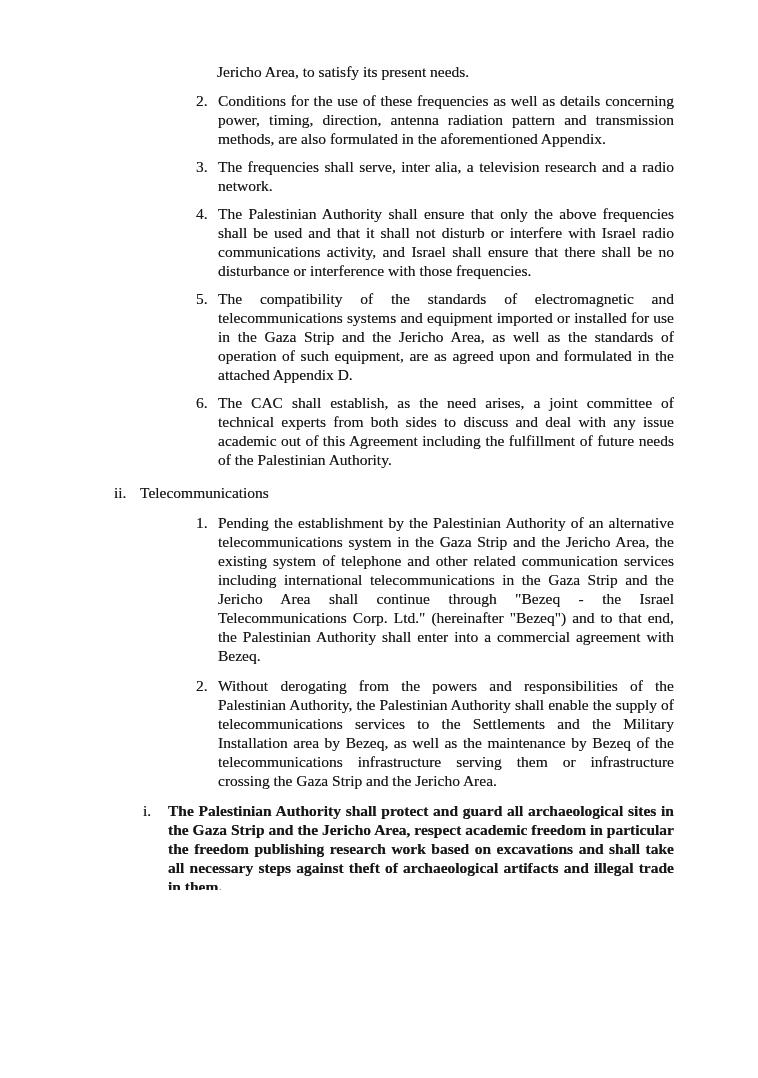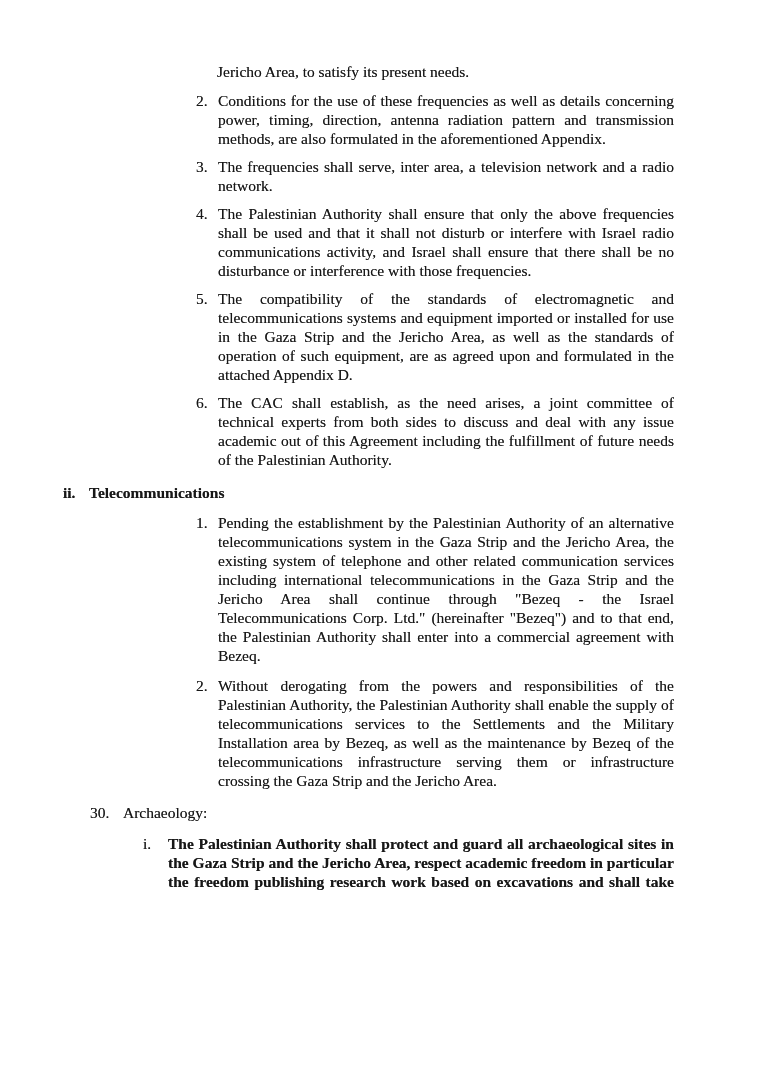--- a/index.html
+++ b/index.html
@@ -31,22 +31,21 @@
   }
   .item > .marker {
     flex: 0 0 22px;
   }
   .item > .text {
     flex: 1 1 auto;
     text-align: justify;
   }
   .roman-heading {
     display: flex;
-    margin: 14px 84px 11px 63px;
-    font-weight: bold;
+    margin: 14px 84px 11px 114px;
   }
   .roman-heading > .marker {
     flex: 0 0 26px;
   }
   .sub-items .item {
     margin-bottom: 11px;
   }
   .sec-heading {
     display: flex;
     margin: 13px 84px 12px 90px;
@@ -82,21 +81,21 @@
 
     <div class="cont-line">Jericho Area, to satisfy its present needs.</div>
 
     <div class="item">
       <span class="marker">2.</span>
       <span class="text">Conditions for the use of these frequencies as well as details concerning power, timing, direction, antenna radiation pattern and transmission methods, are also formulated in the aforementioned Appendix.</span>
     </div>
 
     <div class="item">
       <span class="marker">3.</span>
-      <span class="text">The frequencies shall serve, inter area, a television network and a radio network.</span>
+      <span class="text">The frequencies shall serve, inter alia, a television research and a radio network.</span>
     </div>
 
     <div class="item">
       <span class="marker">4.</span>
       <span class="text">The Palestinian Authority shall ensure that only the above frequencies shall be used and that it shall not disturb or interfere with Israel radio communications activity, and Israel shall ensure that there shall be no disturbance or interference with those frequencies.</span>
     </div>
 
     <div class="item">
       <span class="marker">5.</span>
       <span class="text">The compatibility of the standards of electromagnetic and telecommunications systems and equipment imported or installed for use in the Gaza Strip and the Jericho Area, as well as the standards of operation of such equipment, are as agreed upon and formulated in the attached Appendix D.</span>
@@ -117,24 +116,20 @@
         <span class="marker">1.</span>
         <span class="text">Pending the establishment by the Palestinian Authority of an alternative telecommunications system in the Gaza Strip and the Jericho Area, the existing system of telephone and other related communication services including international telecommunications in the Gaza Strip and the Jericho Area shall continue through "Bezeq - the Israel Telecommunications Corp. Ltd." (hereinafter "Bezeq") and to that end, the Palestinian Authority shall enter into a commercial agreement with Bezeq.</span>
       </div>
 
       <div class="item">
         <span class="marker">2.</span>
         <span class="text">Without derogating from the powers and responsibilities of the Palestinian Authority, the Palestinian Authority shall enable the supply of telecommunications services to the Settlements and the Military Installation area by Bezeq, as well as the maintenance by Bezeq of the telecommunications infrastructure serving them or infrastructure crossing the Gaza Strip and the Jericho Area.</span>
       </div>
     </div>
 
-    <div class="sec-heading">
-      <span class="marker">30.</span>
-      <span class="text">Archaeology:</span>
-    </div>
 
     <div class="rom-item">
       <span class="marker">i.</span>
       <span class="text">The Palestinian Authority shall protect and guard all archaeological sites in the Gaza Strip and the Jericho Area, respect academic freedom in particular the freedom publishing research work based on excavations and shall take all necessary steps against theft of archaeological artifacts and illegal trade in them.</span>
     </div>
 
   </div>
 
   <div class="page-number">53</div>
 </div>

